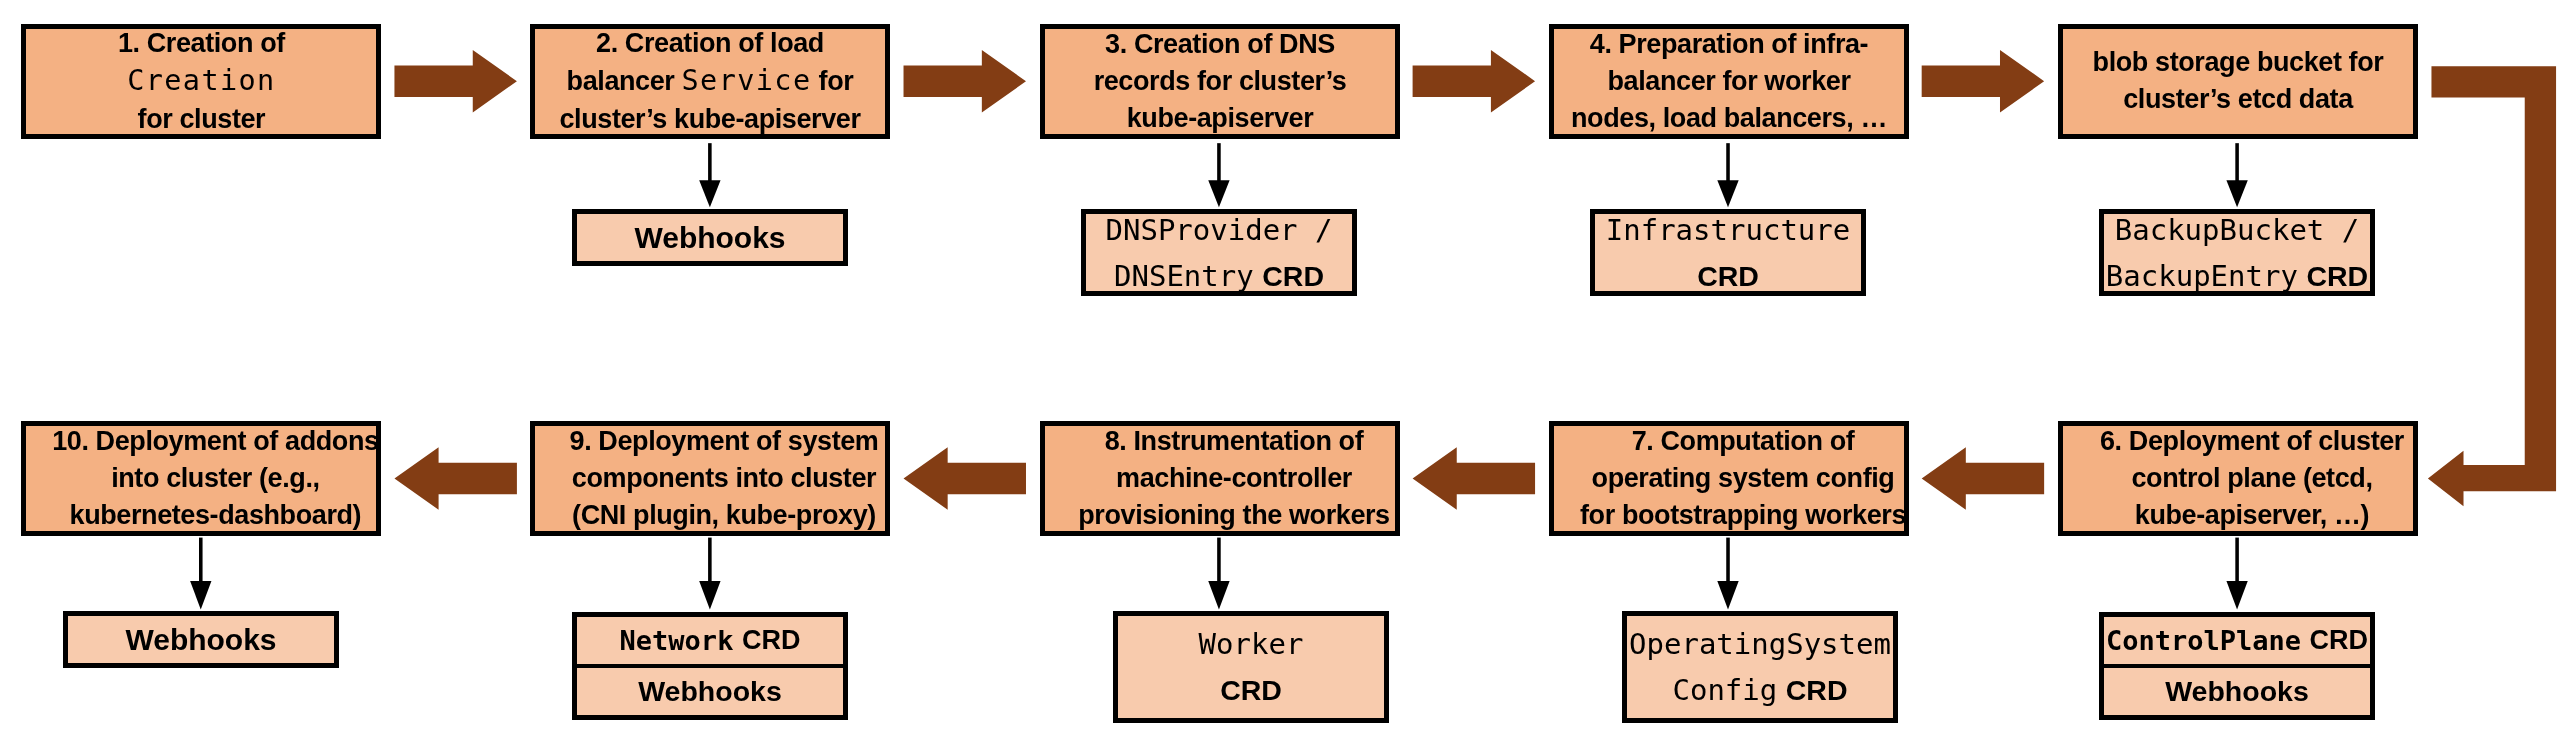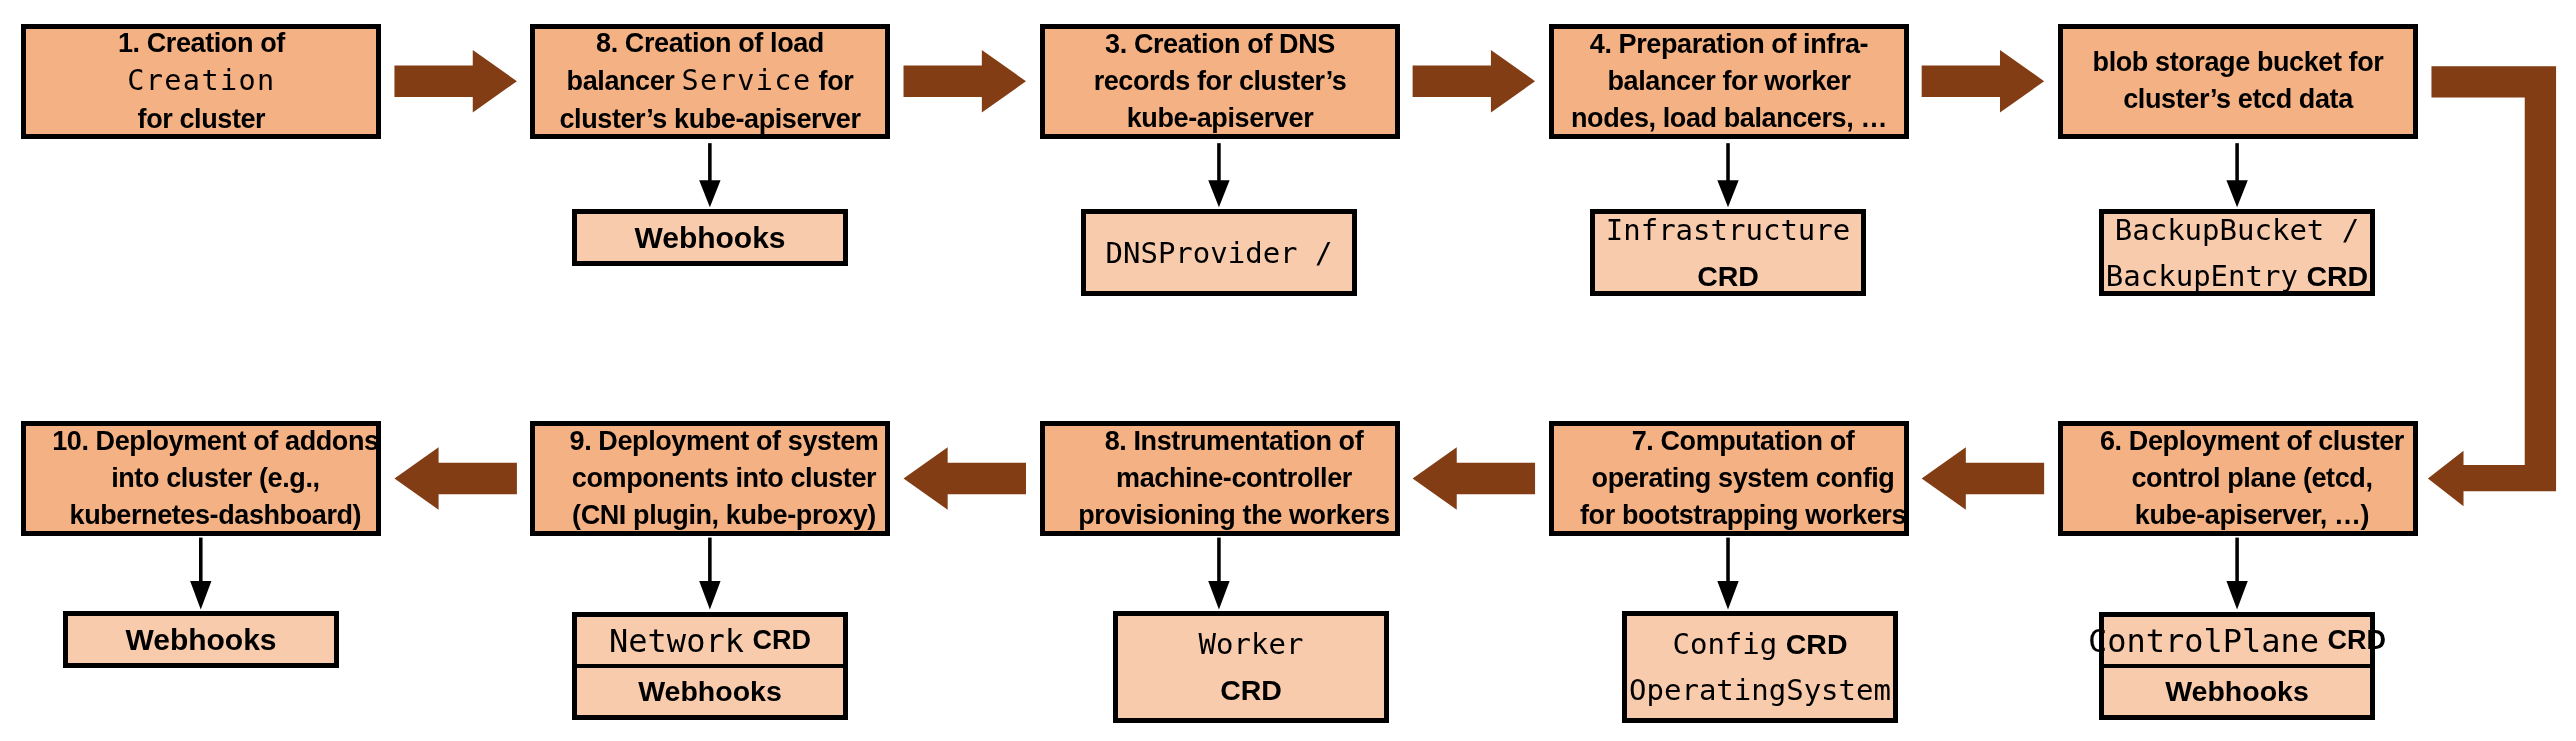--- a/index.html
+++ b/index.html
@@ -25,21 +25,21 @@
   .m-mono:empty + .crd, .sl .mono:empty + .crd{margin-left:0;}
   .bold-label{font-family:"Liberation Sans",sans-serif;font-weight:bold;font-size:30px;letter-spacing:0;}
   .sub2{height:87px;top:209px;}
   .sub2b{height:112px;top:611px;margin-left:32px;}
   .webhook-single-top{height:57px;top:209px;}
   .webhook-single-bottom{height:57px;top:611px;}
   .stack{position:absolute;width:276px;box-sizing:border-box;top:612px;background:#F8CBAD;
          border:5px solid #000;}
   .stack .srow{height:47px;display:flex;justify-content:center;align-items:center;white-space:nowrap;}
   .stack .srow + .srow{border-top:4.3px solid #000;}
-  .stack .smono{font-family:"DejaVu Sans Mono","Liberation Mono",monospace;font-weight:400;font-size:32px;}
+  .stack .smono{font-family:"DejaVu Sans Mono","Liberation Mono",monospace;font-weight:700;font-size:27px;}
   .stack .crd{font-size:27px;}
   .s1{left:63px}.s2{left:572px}.s3{left:1081px}.s4{left:1590px}.s5{left:2099px}
   
   #arrows{position:absolute;left:0;top:0;width:2576px;height:742px;pointer-events:none;}
 </style>
 </head>
 <body>
 
 <svg id="arrows" viewBox="0 0 3618 1042">
 
@@ -79,21 +79,21 @@
   </g>
 </svg>
 
 <div class="row-top">
   <div class="mainbox c1">
     <div class="bl"><span>1. Creation of</span><span class="m-mono"></span><span></span></div>
     <div class="bl"><span></span><span class="m-mono">Creation</span><span></span></div>
     <div class="bl"><span>for cluster</span><span class="m-mono"></span><span></span></div>
   </div>
   <div class="mainbox c2">
-    <div class="bl"><span>8. Creation of load</span><span class="m-mono"></span><span></span></div>
+    <div class="bl"><span>2. Creation of load</span><span class="m-mono"></span><span></span></div>
     <div class="bl"><span>balancer </span><span class="m-mono">Service</span><span> for</span></div>
     <div class="bl"><span>cluster’s kube-apiserver</span><span class="m-mono"></span><span></span></div>
   </div>
   <div class="mainbox c3">
     <div class="bl"><span>3. Creation of DNS</span></div>
     <div class="bl"><span>records for cluster’s</span></div>
     <div class="bl"><span>kube-apiserver</span></div>
   </div>
   <div class="mainbox c4">
     <div class="bl"><span>4. Preparation of infra-</span></div>
@@ -103,20 +103,21 @@
   <div class="mainbox c5">
     <div class="bl"><span>blob storage bucket for</span></div>
     <div class="bl"><span>cluster’s etcd data</span></div>
   </div>
 
   <div class="sub webhook-single-top s2">
     <div class="bold-label">Webhooks</div>
   </div>
   <div class="sub sub2 s3">
     <div class="sl"><span class="mono">DNSProvider /</span></div>
+    <div class="sl"><span class="mono">DNSEntry</span><span class="crd">CRD</span></div>
   </div>
   <div class="sub sub2 s4">
     <div class="sl"><span class="mono">Infrastructure</span></div>
     <div class="sl"><span class="mono"></span><span class="crd">CRD</span></div>
   </div>
   <div class="sub sub2 s5">
     <div class="sl"><span class="mono">BackupBucket /</span></div>
     <div class="sl"><span class="mono">BackupEntry</span><span class="crd">CRD</span></div>
   </div>
 </div>
@@ -158,22 +159,22 @@
       </div>
     <div class="srow">
         <span class="bold-label" style="font-size:28.5px">Webhooks</span>
       </div>
   </div>
   <div class="sub sub2b s3">
     <div class="sl"><span class="mono">Worker</span></div>
     <div class="sl"><span class="mono"></span><span class="crd">CRD</span></div>
   </div>
   <div class="sub sub2b s4">
+    <div class="sl"><span class="mono">OperatingSystem</span></div>
     <div class="sl"><span class="mono">Config</span><span class="crd">CRD</span></div>
-    <div class="sl"><span class="mono">OperatingSystem</span></div>
   </div>
   <div class="stack s5">
     <div class="srow">
         <span class="smono mono">ControlPlane</span>
         <span class="crd">CRD</span>
       </div>
     <div class="srow">
         <span class="bold-label" style="font-size:28.5px">Webhooks</span>
       </div>
   </div>

